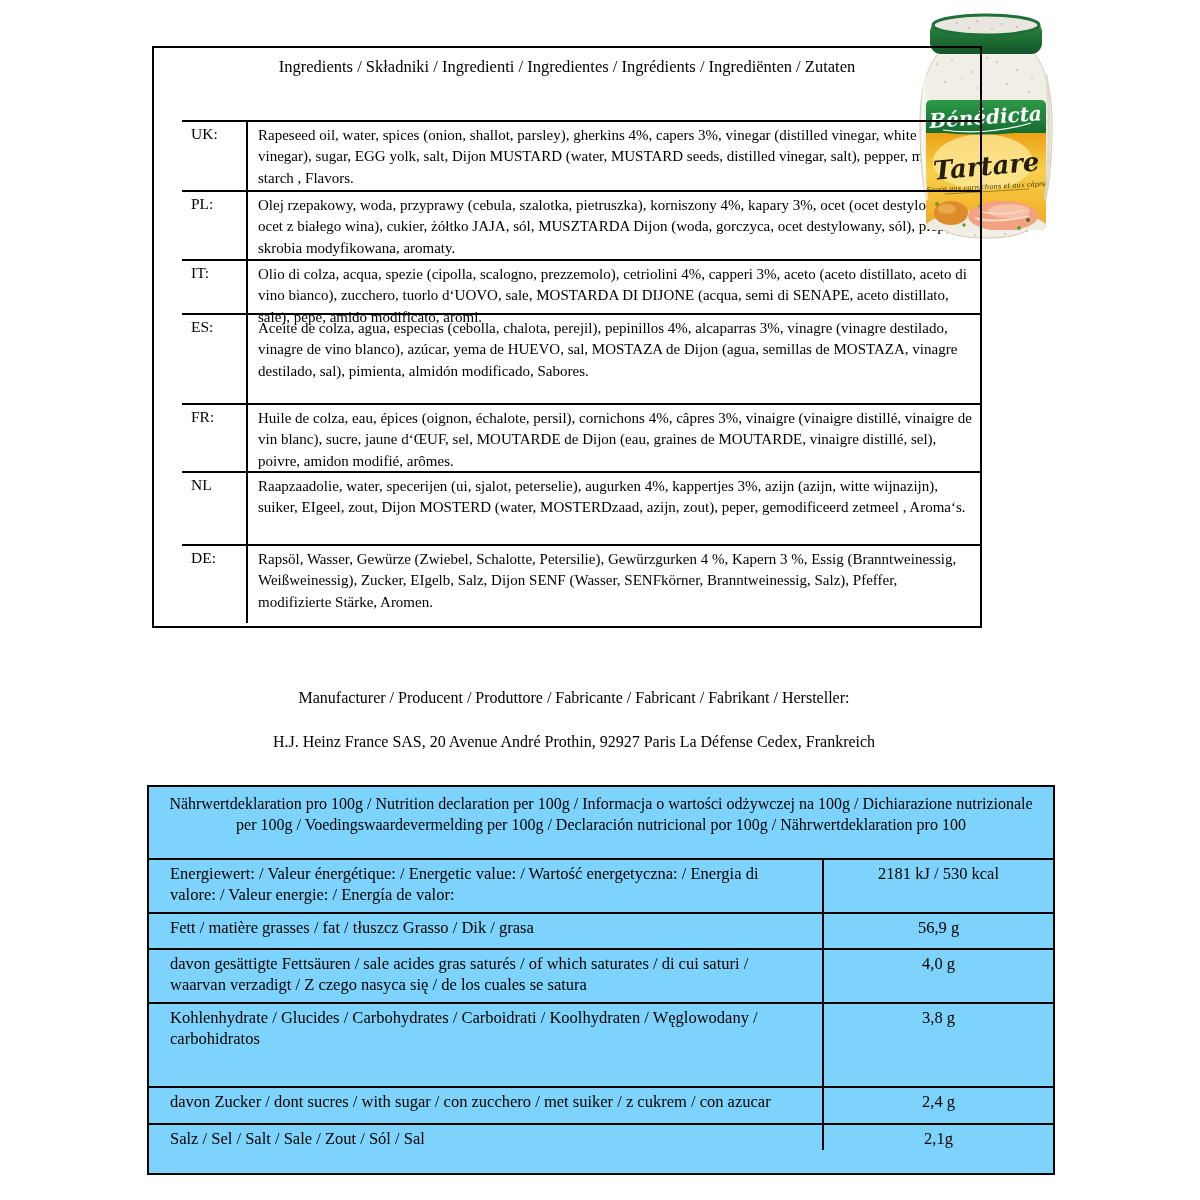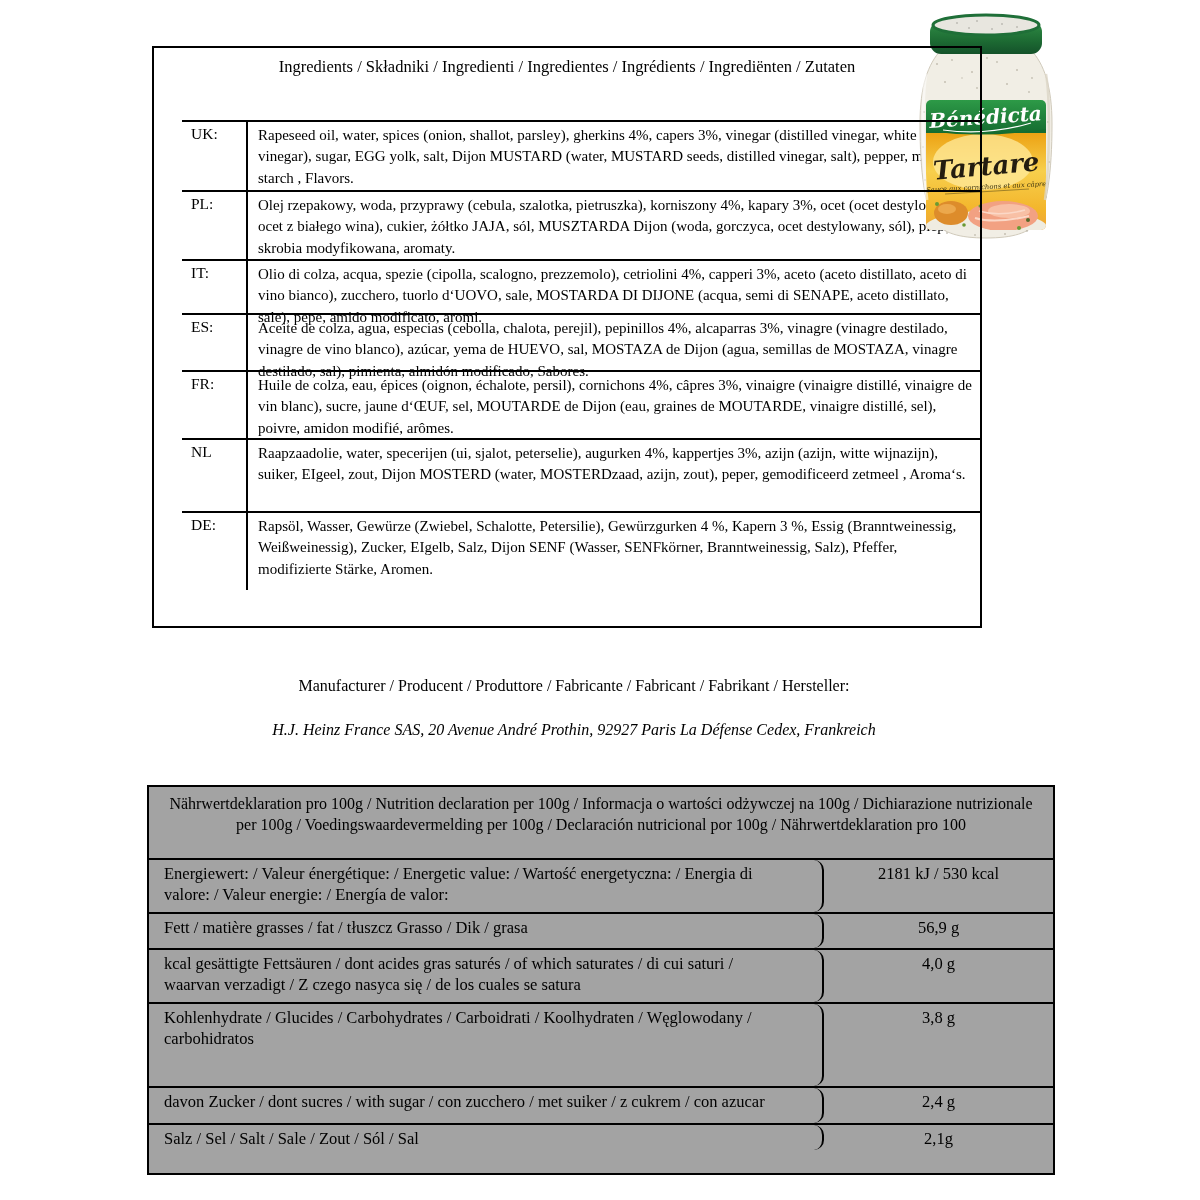--- a/index.html
+++ b/index.html
@@ -22,44 +22,44 @@
     margin-left:28px;
   }
   .ing-row .lang{
     box-sizing:border-box;border-right:2px solid #000;
     padding:3px 4px 0 9px;font-size:15.5px;
   }
   .ing-row .txt{
     box-sizing:border-box;padding:3px 8px 0 10px;
     font-size:15px;line-height:21.3px;text-align:left;
   }
-  .ir1{height:70px}.ir2{height:69px}.ir3{height:54px}.ir4{height:57px}
+  .ir1{height:70px}.ir2{height:69px}.ir3{height:54px}.ir4{height:90px}
   .ir5{height:68px}.ir6{height:73px}.ir7{height:79px}
   
   .manufacturer{
     position:absolute;left:152px;top:676px;width:844px;text-align:center;z-index:1;
   }
-  .manufacturer p{margin:0;font-size:16px;line-height:20px;}
-  .manufacturer .addr{margin-top:24px;font-style:italic;}
+  .manufacturer p{margin:12px;font-size:16px;line-height:20px;}
+  .manufacturer .addr{margin-top:24px;}
   
   .nut-table{
     position:absolute;left:147px;top:785px;width:908px;height:390px;
-    border:2px solid #000;box-sizing:border-box;background:#a3a3a3;z-index:1;
+    border:2px solid #000;box-sizing:border-box;background:#7dd3fc;z-index:1;
   }
   .nut-header{
     height:71px;box-sizing:border-box;text-align:center;
     padding:6px 14px 0 14px;font-size:16px;line-height:21px;
   }
   .nut-row{
     display:grid;grid-template-columns:675px 1fr;box-sizing:border-box;
     border-top:2px solid #000;
   }
   .nut-row .lbl{
     box-sizing:border-box;border-right:2px solid #000;
-    padding:3px 45px 0 15px;font-size:16.5px;line-height:21px;border-radius:10px;
+    padding:3px 45px 0 21px;font-size:16.5px;line-height:21px;
   }
   .nut-row .val{
     box-sizing:border-box;text-align:center;padding-top:4px;
     font-size:16.5px;line-height:20px;
   }
   .nr1{height:54px}.nr2{height:36px}.nr3{height:54px}.nr4{height:84px}
   .nr5{height:37px}.nr6{height:41px}.nr7{height:27px}
   
   .jar{
     position:absolute;left:917px;top:12px;width:138px;height:228px;z-index:5;
@@ -118,21 +118,21 @@
 
   <div class="nut-row nr1">
     <div class="lbl">Energiewert: / Valeur énergétique: / Energetic value: / Wartość energetyczna: / Energia di valore: / Valeur energie: / Energía de valor:</div>
     <div class="val">2181 kJ / 530 kcal</div>
   </div>
   <div class="nut-row nr2">
     <div class="lbl">Fett / matière grasses / fat / tłuszcz Grasso / Dik / grasa</div>
     <div class="val">56,9 g</div>
   </div>
   <div class="nut-row nr3">
-    <div class="lbl">kcal gesättigte Fettsäuren / dont acides gras saturés / of which saturates / di cui saturi / waarvan verzadigt / Z czego nasyca się / de los cuales se satura</div>
+    <div class="lbl">davon gesättigte Fettsäuren / sale acides gras saturés / of which saturates / di cui saturi / waarvan verzadigt / Z czego nasyca się / de los cuales se satura</div>
     <div class="val">4,0 g</div>
   </div>
   <div class="nut-row nr4">
     <div class="lbl">Kohlenhydrate / Glucides / Carbohydrates / Carboidrati / Koolhydraten / Węglowodany / carbohidratos</div>
     <div class="val">3,8 g</div>
   </div>
   <div class="nut-row nr5">
     <div class="lbl">davon Zucker / dont sucres / with sugar / con zucchero / met suiker / z cukrem / con azucar</div>
     <div class="val">2,4 g</div>
   </div>

